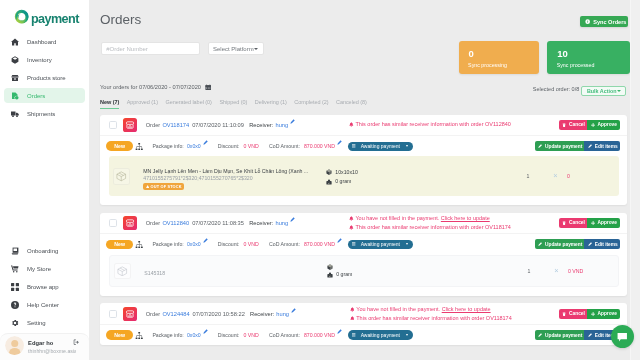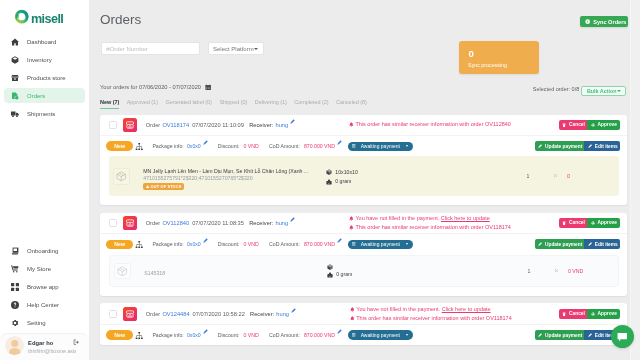--- a/index.html
+++ b/index.html
@@ -166,21 +166,21 @@
               <stop offset="1" stop-color="#3fb26a"></stop>
           </linearGradient>
         </defs>
 
         <path d="M24 2.5A21.5 21.5 0 1 0 45.5 24 21.5 21.5 0 0 0 24 2.5zm0 9.8A11.7 11.7 0 1 1 12.3 24 11.7 11.7 0 0 1 24 12.3z" fill="url(#lgA)"></path>
 
         <path d="M40.9 11.1a21.5 21.5 0 0 1-2 28.2 21.6 21.6 0 0 1-22.7 4.9 17 17 0 0 0 19.4-25.3 17 17 0 0 0-22.1-6A21.5 21.5 0 0 1 40.9 11.1z" fill="url(#lgB)"></path>
 
         <path d="M8.3 36.3A21.5 21.5 0 0 1 39.6 7.6a17 17 0 0 0-26 20.6 17 17 0 0 0 14.6 8 11.7 11.7 0 0 1-13.6-9.3 11.7 11.7 0 0 1 7.8-13 21.5 21.5 0 0 0-14.1 22.4z" fill="url(#lgC)" opacity="0.95"></path>
       </svg>
-      <span class="logo-text">misell</span>
+      <span class="logo-text">payment</span>
     </div>
 
     <div class="nav">
         <div class="nav-item">
     <span class="ic">
             <svg viewBox="0 0 16 16" fill="currentColor">
               <path d="M8 1L0 8h2v7h4.5v-4.5h3V15H14V8h2z"></path>
             </svg>
           </span>
     <span class="lb">Dashboard</span>
@@ -315,20 +315,24 @@
       <div class="inp">#Order Number</div>
       <div class="sel">
         <span>Select Platform</span>
         <span class="caret"></span>
       </div>
     </div>
 
     <div class="stat stat0" style="background:#f0ad4e">
     <div class="v">0</div>
     <div class="l">Sync processing</div>
+  </div>
+      <div class="stat stat1" style="background:#38b062">
+    <div class="v">10</div>
+    <div class="l">Sync processed</div>
   </div>
     <div class="scrollbar"></div>
 
     <div class="date-row">
       <span>Your orders for 07/06/2020 - 07/07/2020</span>
       <svg class="cal" viewBox="0 0 16 16" fill="currentColor">
         <rect x="1" y="3" width="14" height="12" rx="1.5"></rect>
           <rect x="1" y="3" width="14" height="4" fill="currentColor"></rect>
         <rect x="3" y="1" width="2" height="3" rx="1"></rect>
           <rect x="11" y="1" width="2" height="3" rx="1"></rect>

